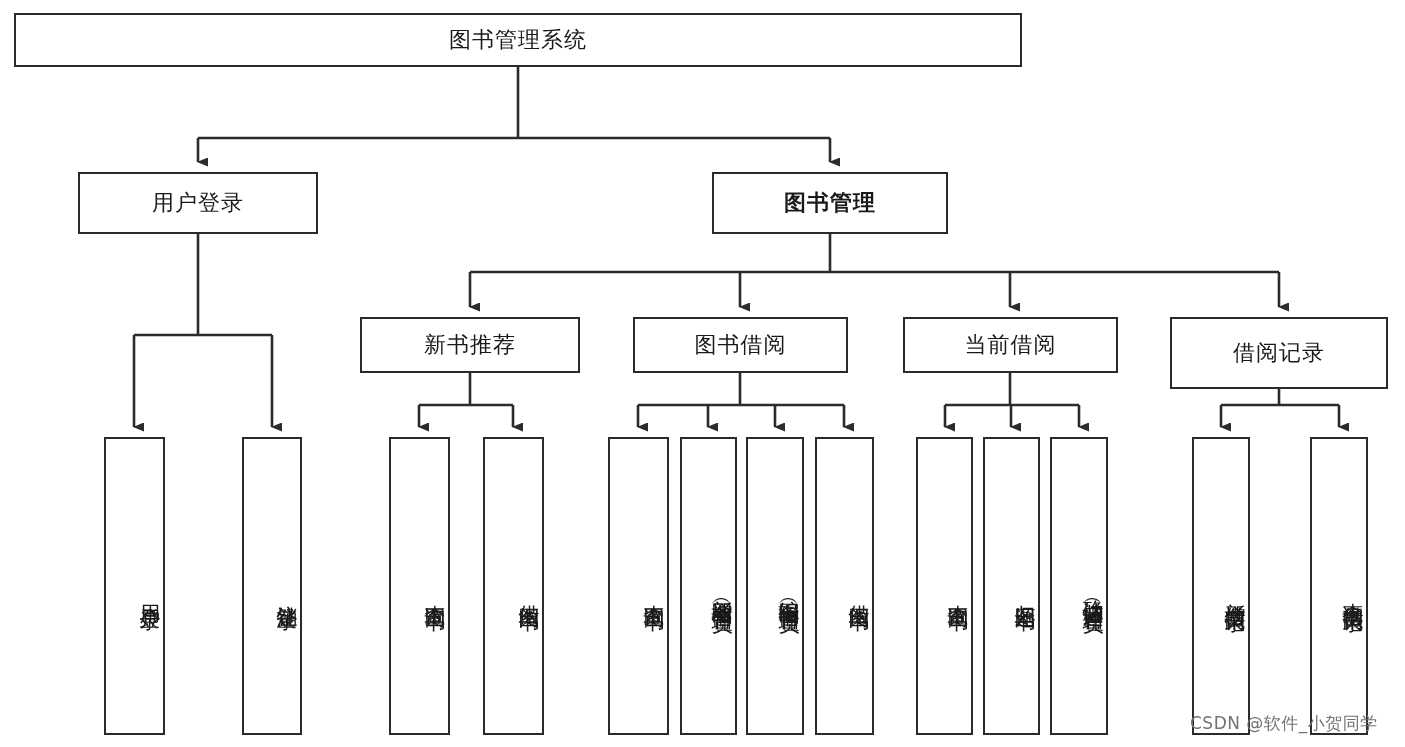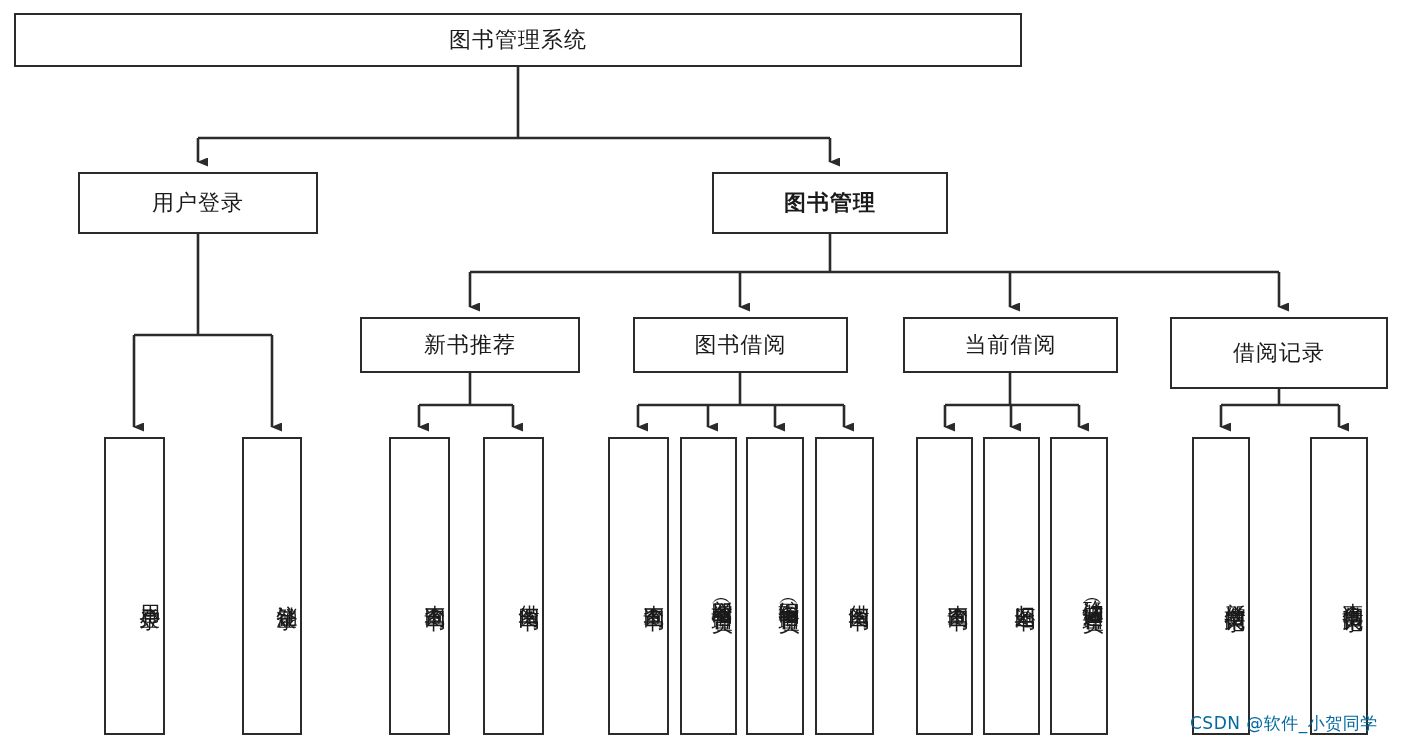--- a/index.html
+++ b/index.html
@@ -50,21 +50,21 @@
     line-height: 1.28;
     letter-spacing: 2px;
   }
   .node.vert .vtext {
     writing-mode: vertical-rl;
     text-orientation: upright;
     display: block;
   }
   .watermark {
     position: absolute;
-    color: #0369a1;
+    color: #737373;
     font-size: 17px;
     letter-spacing: 0.5px;
     white-space: nowrap;
     user-select: none;
   }
 </style>
 </head>
 <body>
 
 <div id="canvas">

